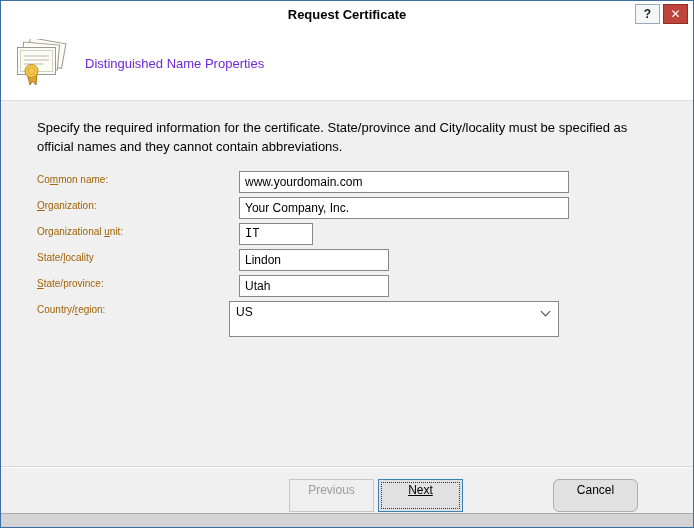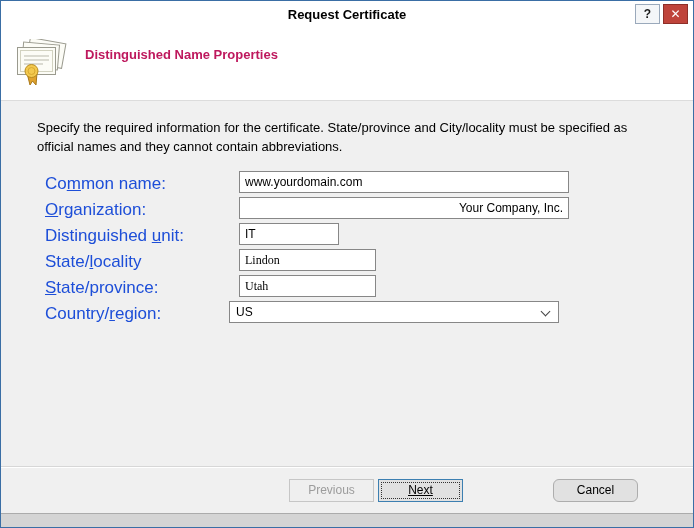--- a/index.html
+++ b/index.html
@@ -37,67 +37,67 @@
   .cap-btn.help { background: #f4f6f8; border: 1px solid #9aa9bb; color: #1a1a1a; }
   .cap-btn.close { background: #bf443b; border: 1px solid #8e2f28; color: #ffffff; }
 
   
   .header {
     position: absolute; top: 28px; left: 0; right: 0; height: 72px;
     background: #ffffff; border-bottom: 1px solid #dcdcdc;
   }
   .cert-icon { position: absolute; left: 14px; top: 10px; width: 56px; height: 50px; }
   .header-title {
-    position: absolute; left: 84px; top: 18px;
-    font-size: 13px; font-weight: bold; color: #be185d;
+    position: absolute; left: 84px; top: 27px;
+    font-size: 13px; font-weight: normal; color: #6d28d9;
   }
 
   
   .content {
     position: absolute; top: 100px; left: 0; right: 0; height: 366px;
     background: #f0f0f0; border-bottom: 1px solid #d7d7d7;
   }
   .description {
     position: absolute; left: 36px; top: 18px; width: 616px;
     font-size: 13px; line-height: 1.45; color: #000;
   }
   .field-label {
-    position: absolute; left: 44px;
-    font-size: 17px; color: #1d4ed8; white-space: nowrap;
+    position: absolute; left: 36px;
+    font-size: 10px; color: #a16207; white-space: nowrap;
   }
   .txt {
     position: absolute; left: 228px; height: 22px;
     border: 1px solid #878787; background: #ffffff;
     font-family: "Liberation Sans", "DejaVu Sans", sans-serif;
     font-size: 12px; padding: 1px 5px; color: #000; outline: none; margin-left: 10px;
   }
   .w-lg { width: 330px; }
-  .w-md { width: 137px; font-family: Liberation Serif, serif; }
-  .w-sm { width: 100px; }
+  .w-md { width: 150px; }
+  .w-sm { width: 74px; font-family: Liberation Mono, monospace; }
 
   .combo {
-    position: absolute; left: 228px; width: 330px; height: 22px;
+    position: absolute; left: 228px; width: 330px; height: 36px;
     background: #ffffff; border: 1px solid #878787; cursor: default;
   }
   .combo-text { position: absolute; left: 6px; top: 3px; font-size: 12px; color: #000; }
   .combo-chevron {
     position: absolute; right: 9px; top: 6px; width: 7px; height: 7px;
     border-right: 1px solid #444; border-bottom: 1px solid #444;
     transform: rotate(45deg);
   }
 
   .mn { text-decoration: underline; }
 
   
   .footer {
     position: absolute; top: 467px; left: 0; right: 0; height: 46px;
     background: #f0f0f0; border-bottom: 1px solid #ababab;
   }
   .btn {
-    position: absolute; top: 11px; width: 85px; height: 23px;
+    position: absolute; top: 11px; width: 85px; height: 33px;
     background: #e1e1e1; border: 1px solid #adadad;
     font-size: 12px; color: #000; text-align: center; line-height: 20px;
     cursor: default;
   }
   .btn.disabled { background: #efefef; border-color: #c6c6c6; color: #9c9c9c; }
   .btn.default {
     border-color: #3c7fb1;
     outline: 1px dotted #333333; outline-offset: -4px; text-decoration: underline;
   }
   .btn-previous { left: 288px; }
@@ -149,23 +149,23 @@
     <div class="header-title">Distinguished Name Properties</div>
   </div>
 
   <div class="content">
     <div class="description">Specify the required information for the certificate. State/province and City/locality must be specified as official names and they cannot contain abbreviations.</div>
 
     <label class="field-label" style="top:73px"><span>Co</span><span class="mn">m</span><span>mon name:</span></label>
     <input class="txt w-lg" style="top: 70px;" value="www.yourdomain.com">
 
     <label class="field-label" style="top:99px"><span></span><span class="mn">O</span><span>rganization:</span></label>
-    <input class="txt w-lg" style="top: 96px; text-align: right;" value="Your Company, Inc.">
+    <input class="txt w-lg" style="top: 96px;" value="Your Company, Inc.">
 
-    <label class="field-label" style="top:125px"><span>Distinguished </span><span class="mn">u</span><span>nit:</span></label>
+    <label class="field-label" style="top:125px"><span>Organizational </span><span class="mn">u</span><span>nit:</span></label>
     <input class="txt w-sm" style="top: 122px;" value="IT">
 
     <label class="field-label" style="top:151px"><span>State/</span><span class="mn">l</span><span>ocality</span></label>
     <input class="txt w-md" style="top: 148px;" value="Lindon">
 
     <label class="field-label" style="top:177px"><span></span><span class="mn">S</span><span>tate/province:</span></label>
     <input class="txt w-md" style="top: 174px;" value="Utah">
 
     <label class="field-label" style="top:203px"><span>Country/</span><span class="mn">r</span><span>egion:</span></label>
     <div class="combo" style="top:200px">

